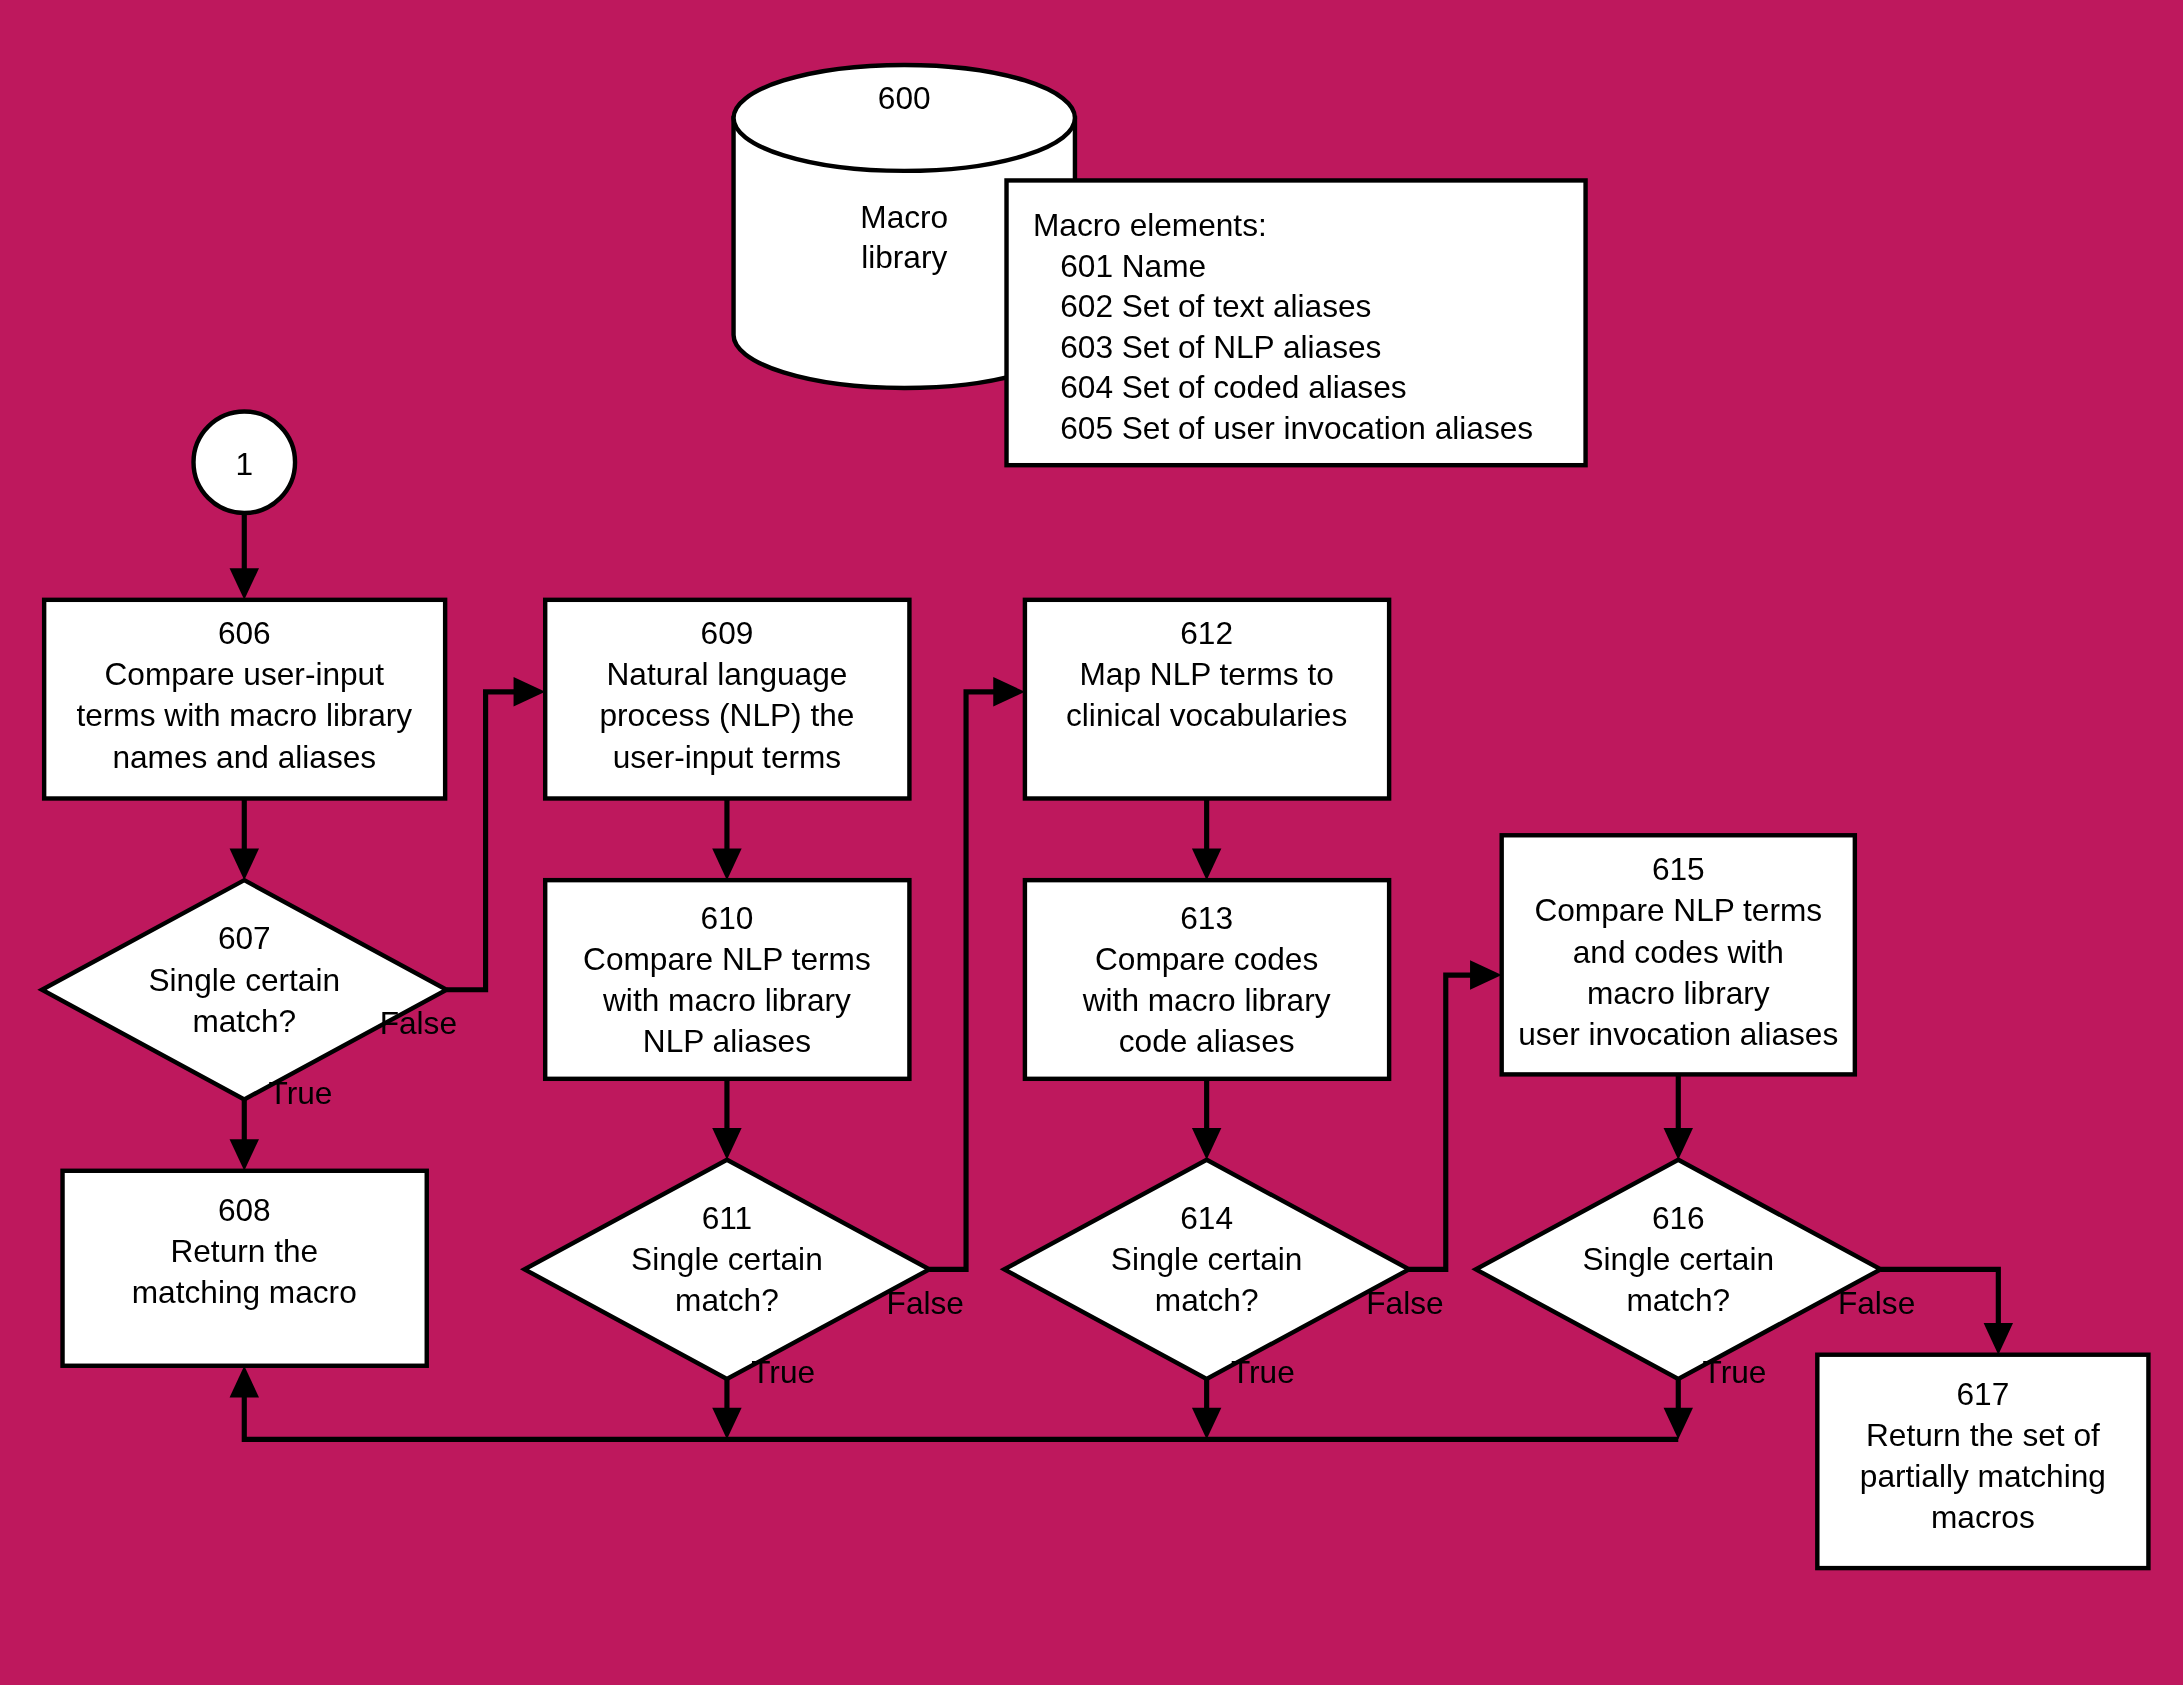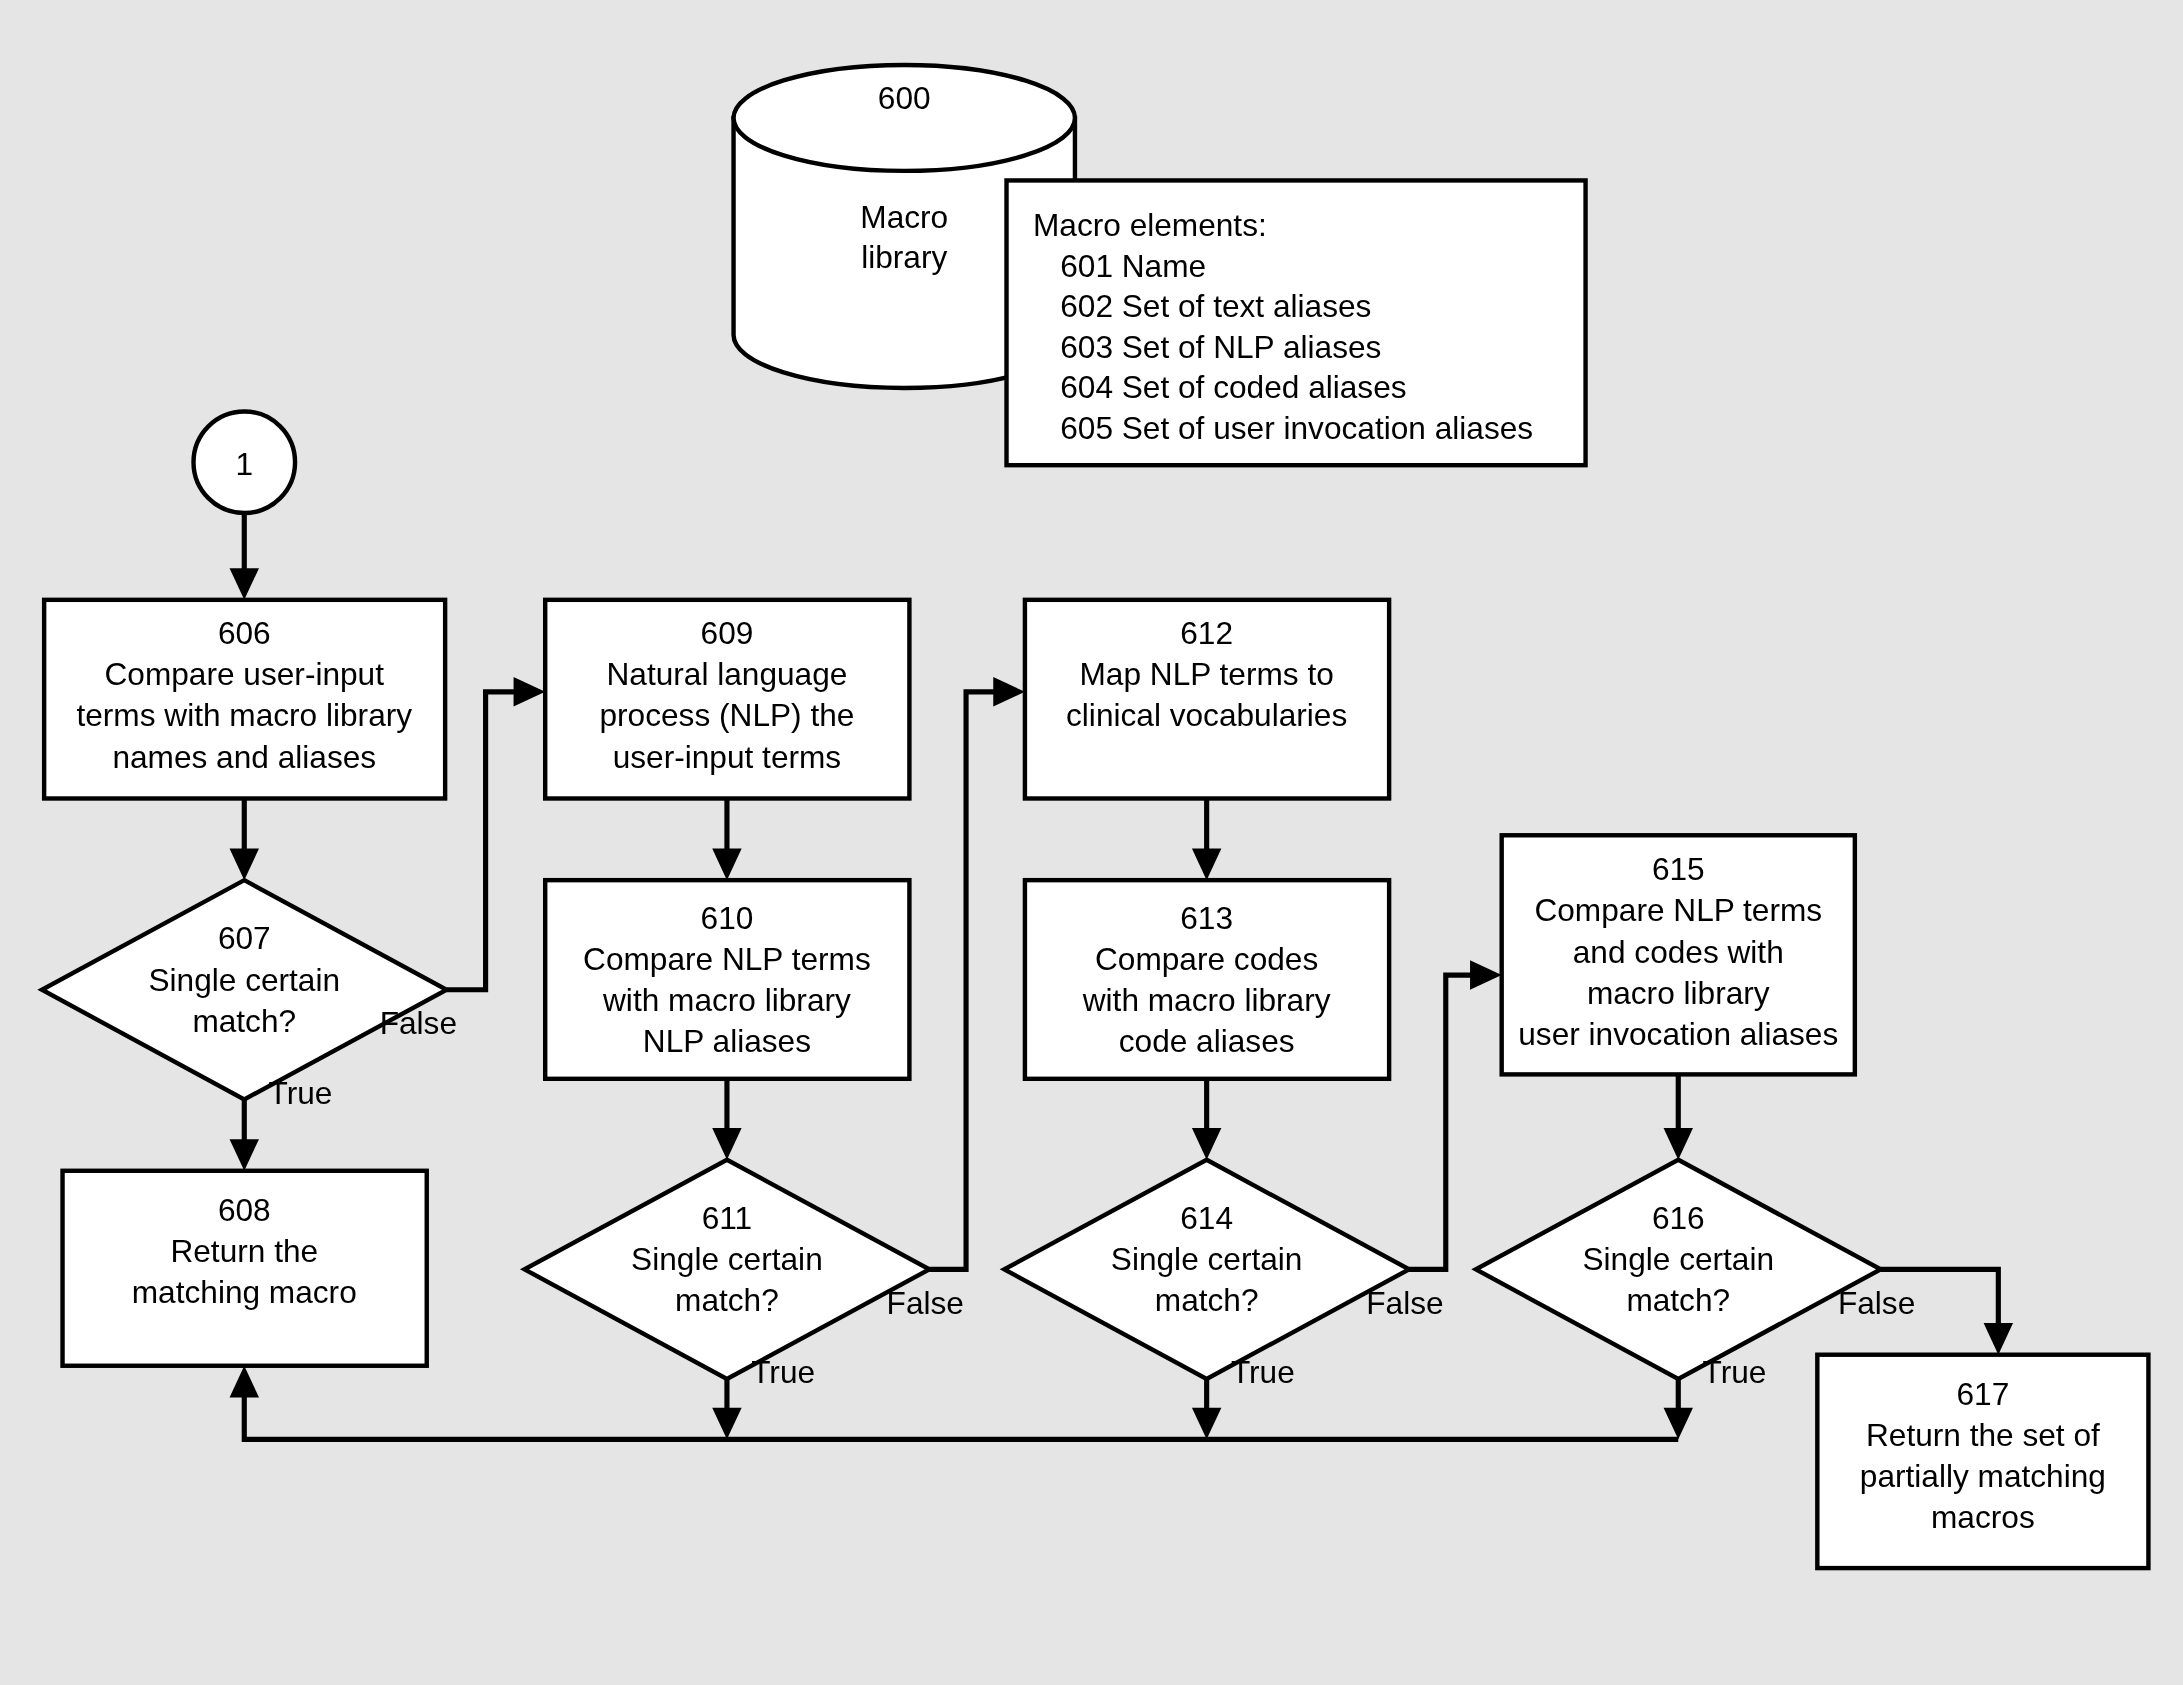--- a/index.html
+++ b/index.html
@@ -5,21 +5,21 @@
 <style>
   html, body {
     margin: 0;
     padding: 0;
     background: #ffffff;
   }
   #figure-root {
     position: relative;
     width: 2183px;
     height: 1686px;
-    background: #e5e5e5;
+    background: #be185d;
     font-family: "Liberation Sans", sans-serif;
   }
   svg#flowchart {
     display: block;
     width: 2183px;
     height: 1686px;
   }
   .shape {
     fill: #ffffff;
     stroke: #000000;

